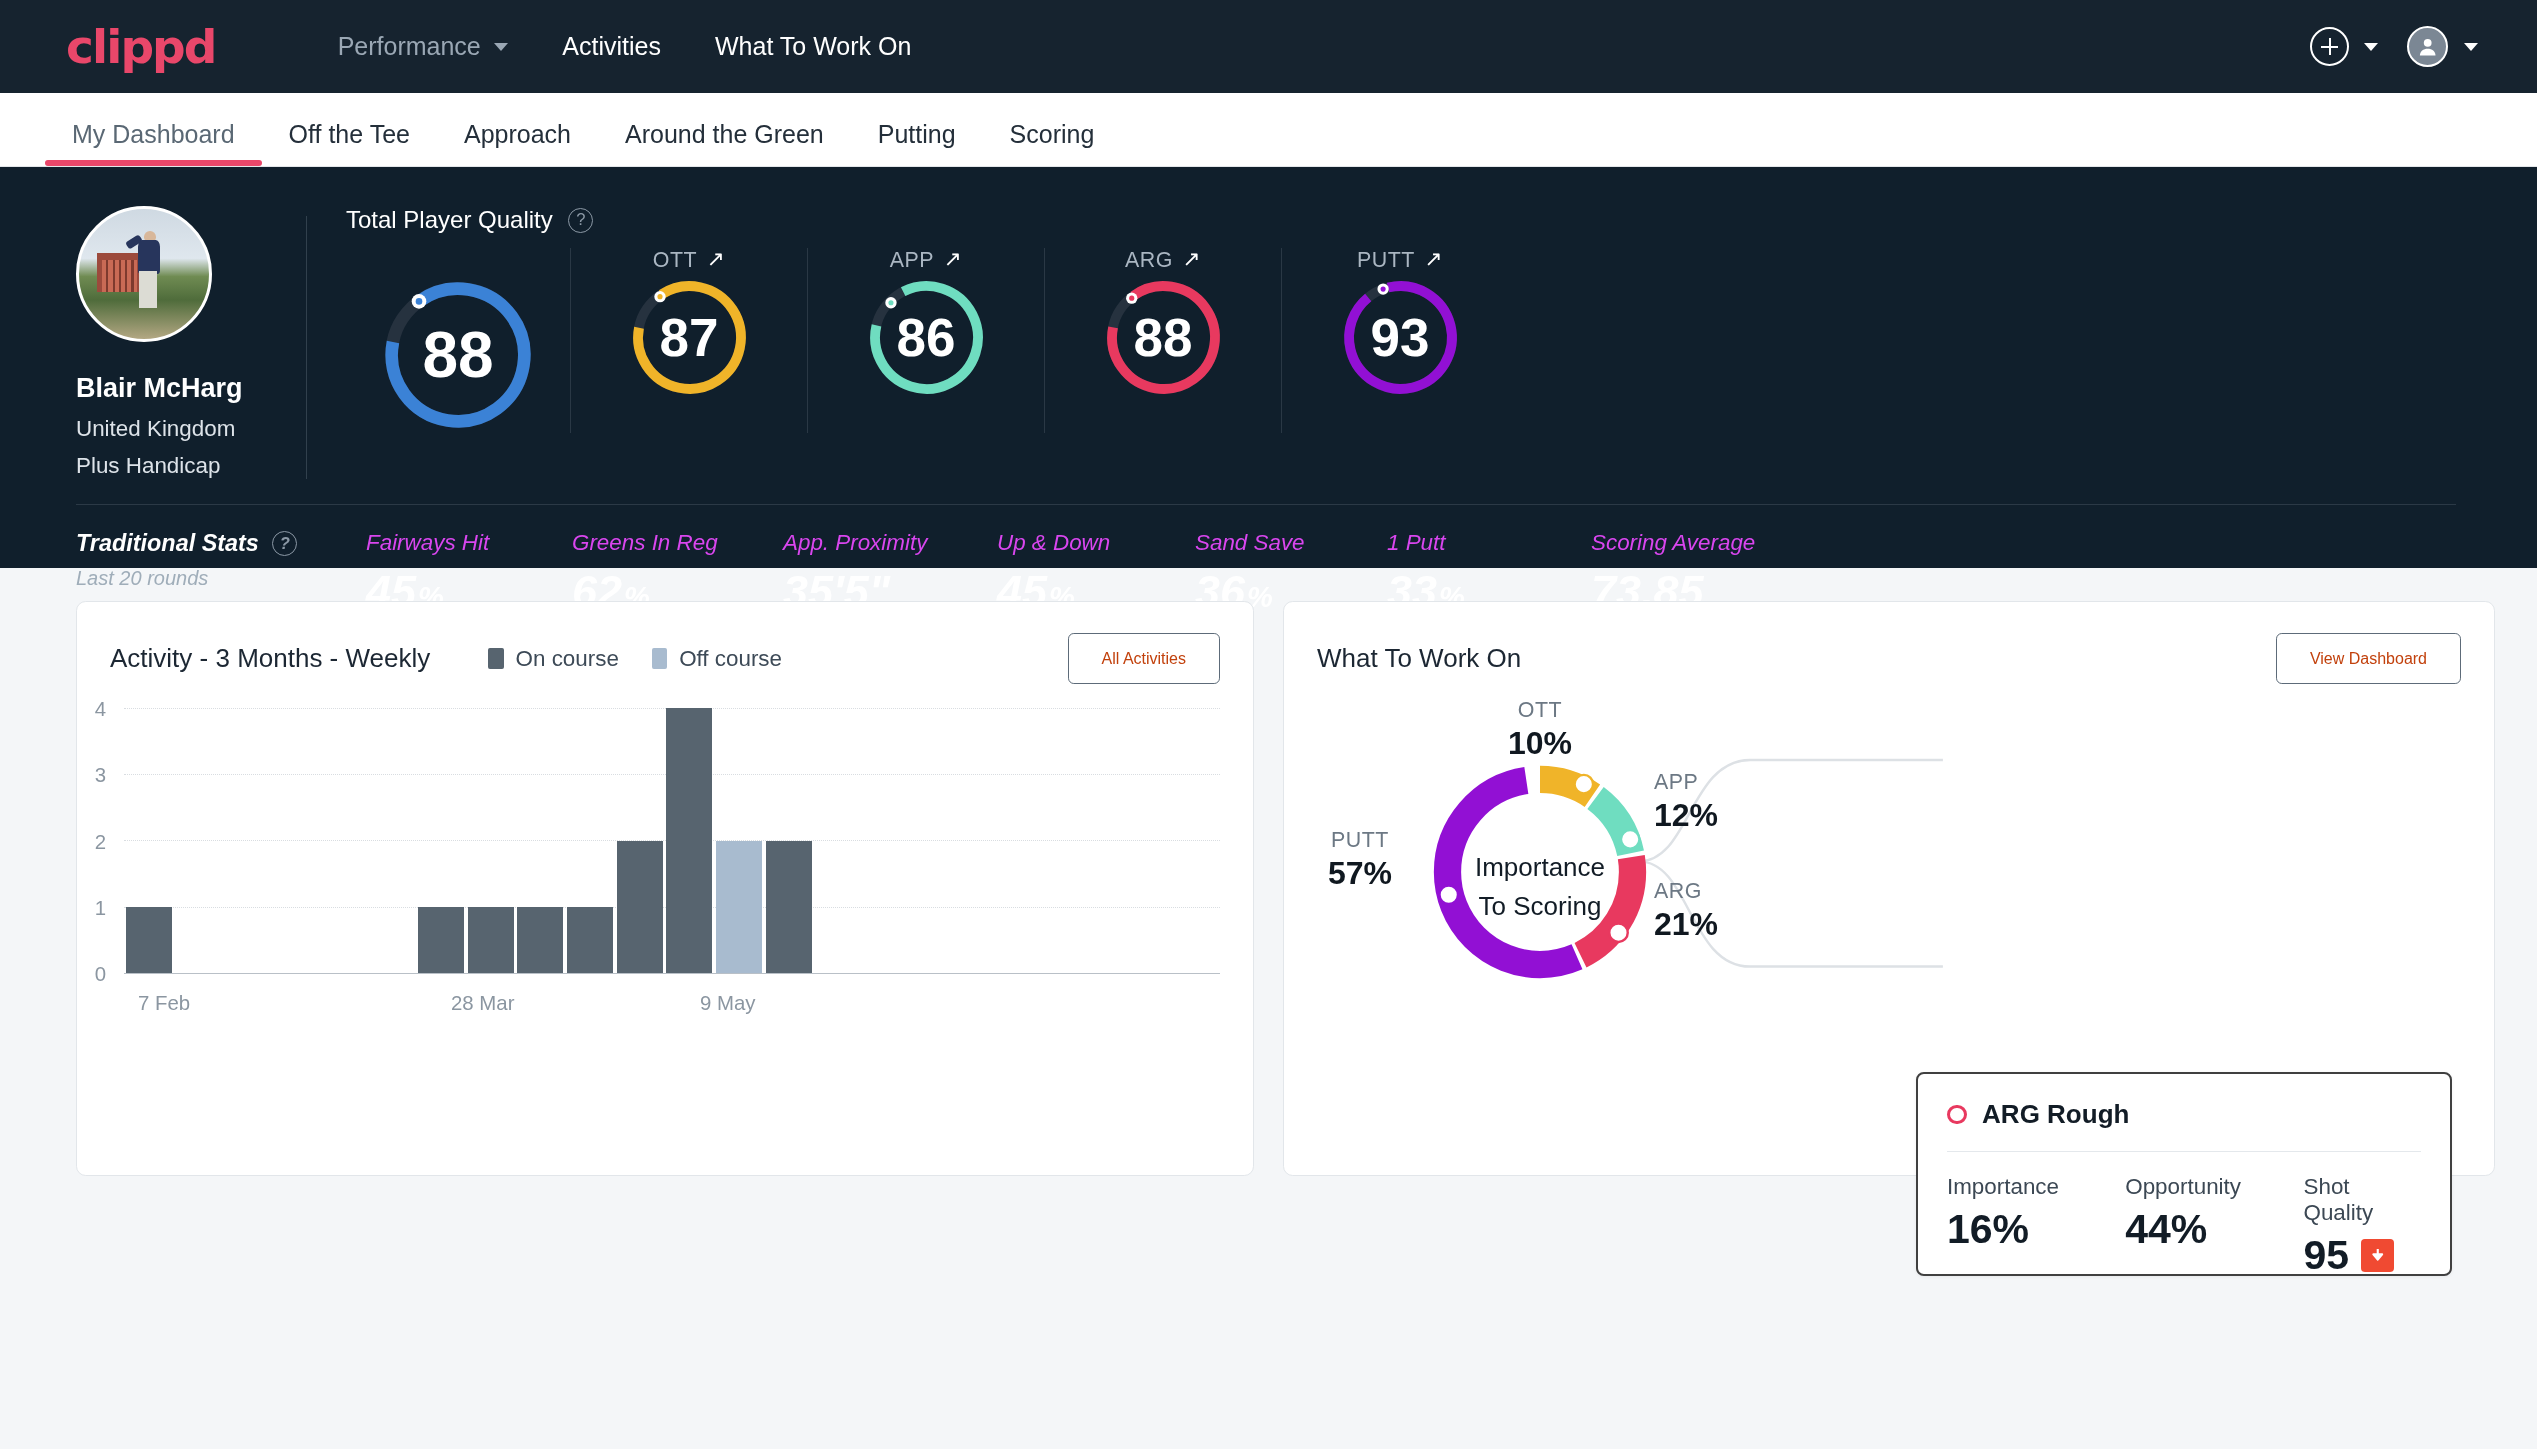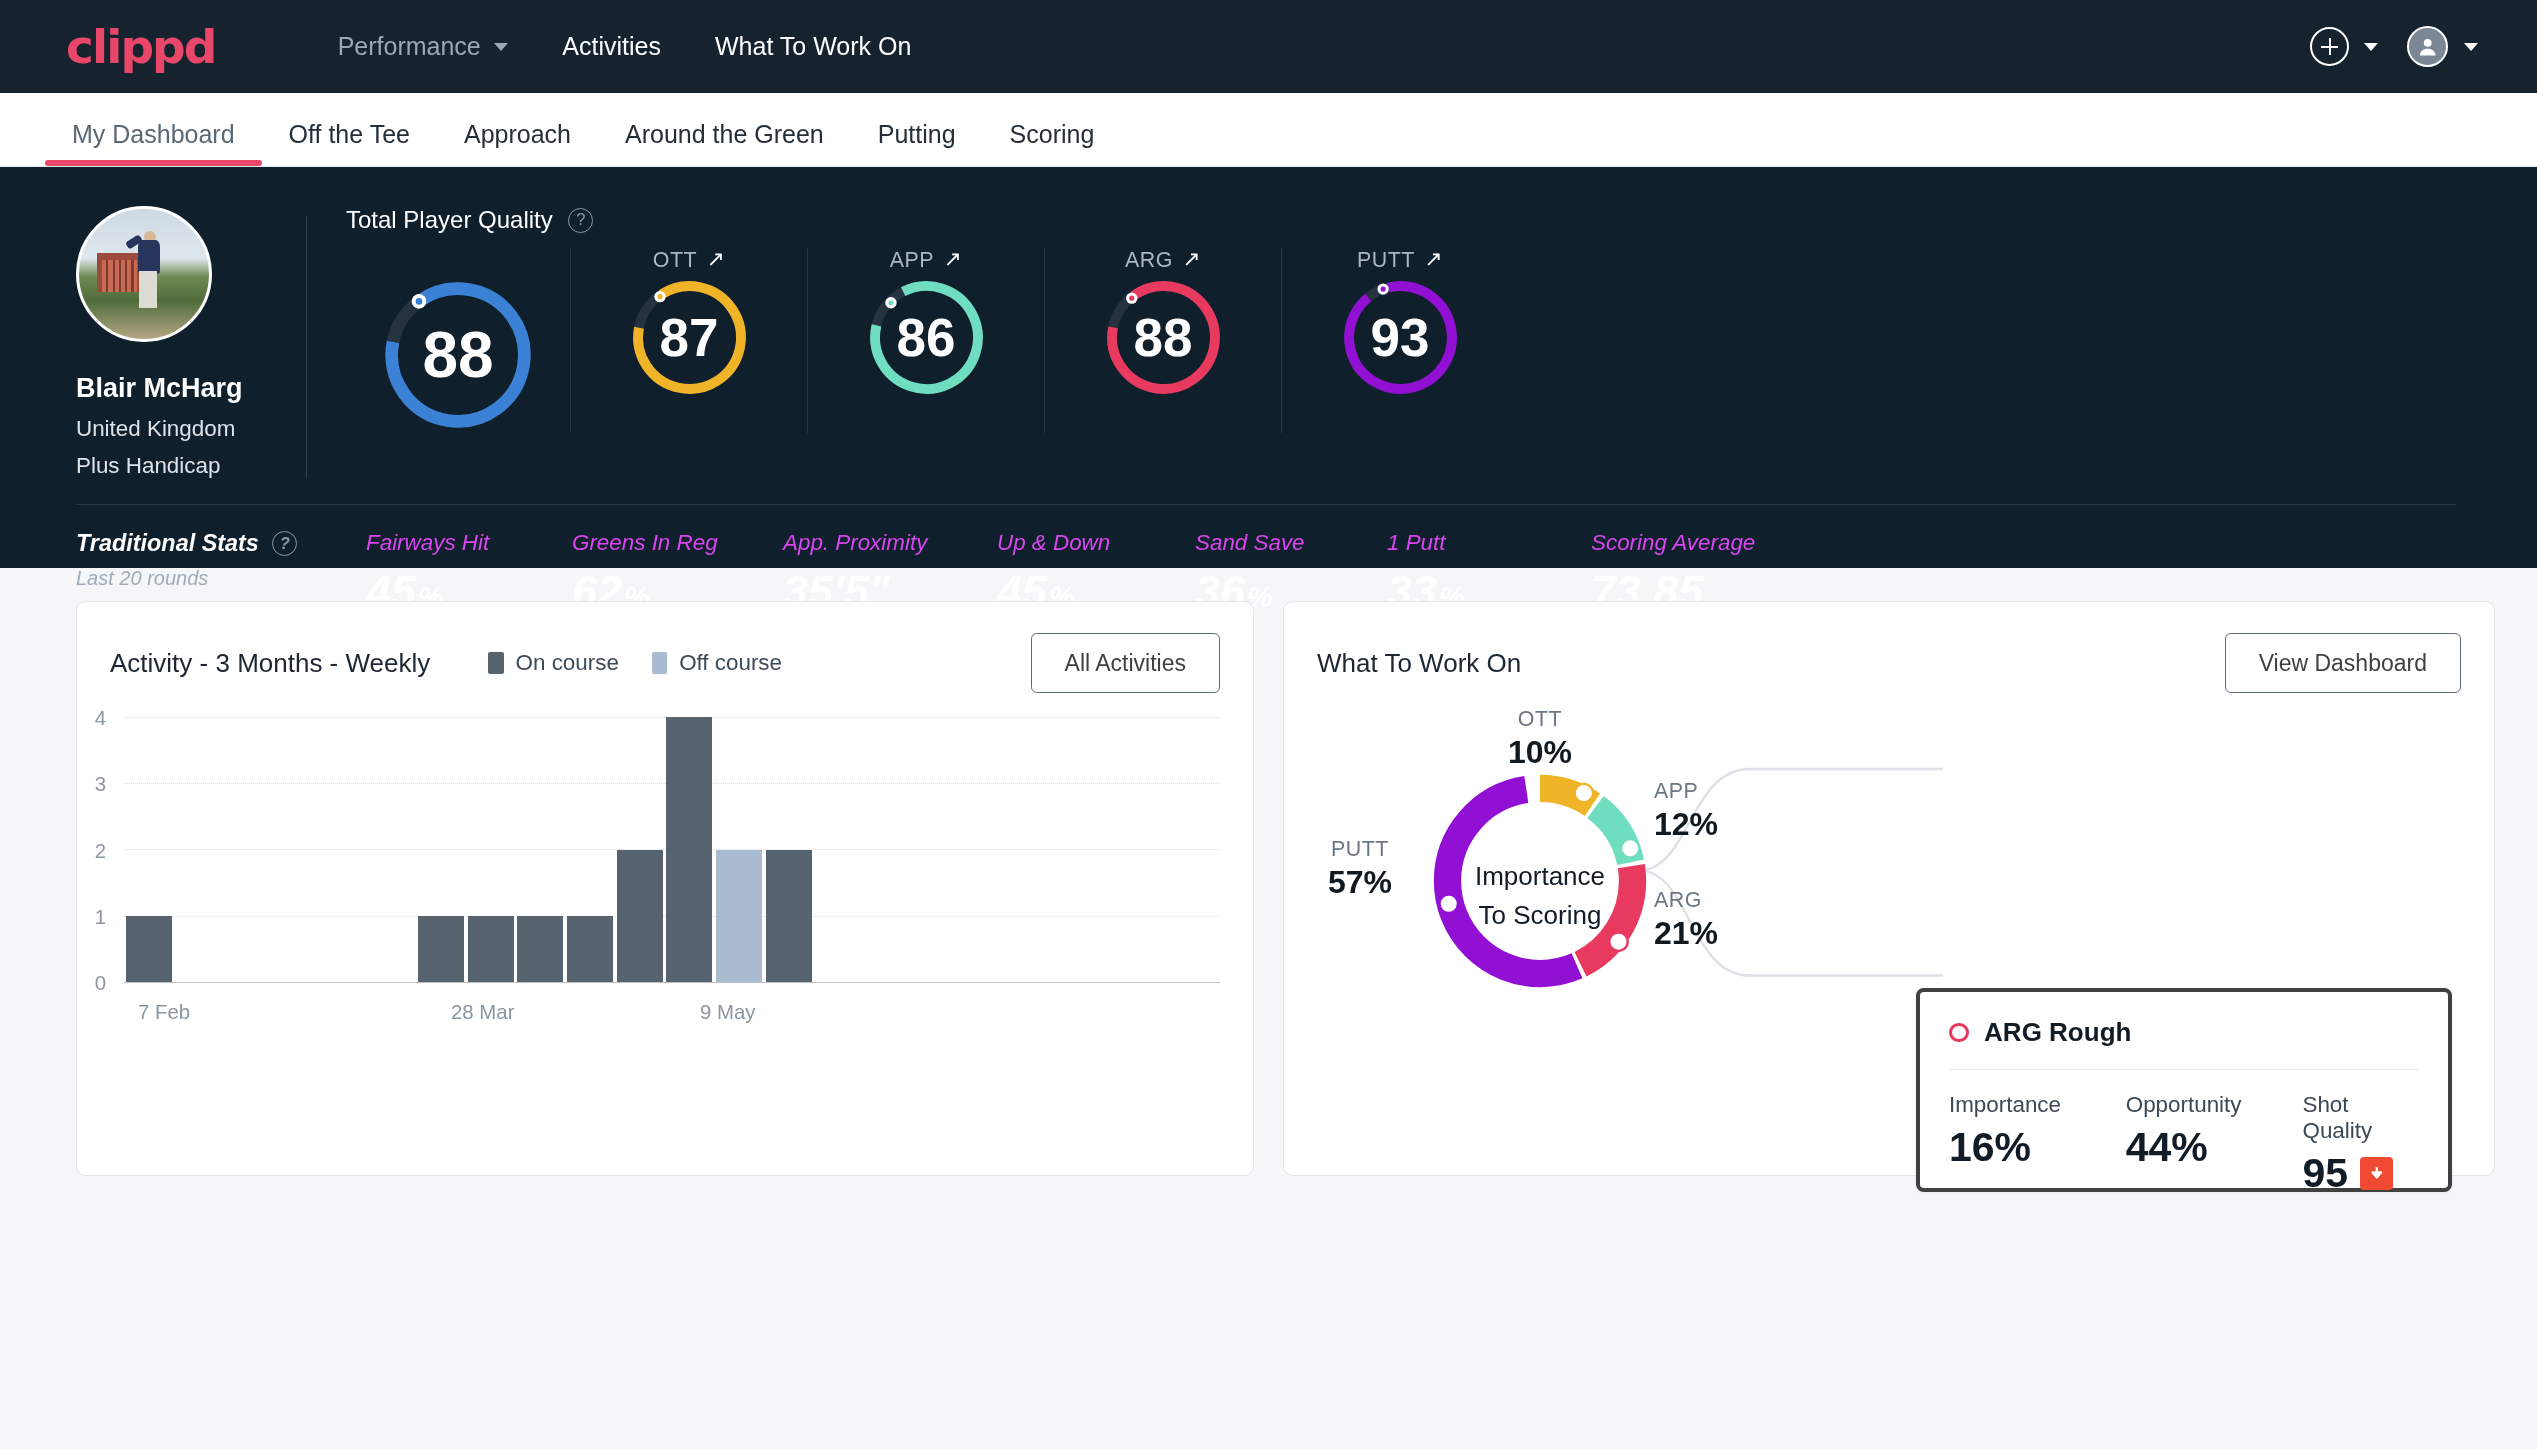--- a/index.html
+++ b/index.html
@@ -143,42 +143,42 @@
   }
   .card-a { width: 1178px; height: 575px; }
   .card-b { flex: 1; height: 575px; }
   .card-head { display: flex; align-items: center; padding: 31px 33px 0 33px; }
   .card-title { font-size: 26px; color: #1c2733; font-weight: 400; }
   .legend { display: flex; align-items: center; gap: 33px; margin-left: 58px; }
   .legend-item { display: flex; align-items: center; gap: 11.7px; font-size: 22.4px; color: #3d4a57; }
   .sw { width: 15.6px; height: 21.4px; border-radius: 1.9px; }
   .btn-outline {
     margin-left: auto; border: 1px solid #5d6b79; border-radius: 5.8px;
-    padding: 15.6px 33px; font-size: 23px; color: #404040; background: #fff;
+    padding: 15.6px 33px; font-size: 16px; color: #c2410c; background: #fff;
     cursor: pointer; white-space: nowrap;
   }
   .chart-area { position: relative; margin: 23.4px 0 0 0; }
   .ylab { position: absolute; font-size: 20.4px; color: #8b96a1; text-align: right; width: 29px; }
   .gridline { position: absolute; height: 0; border-top: 1.9px dotted #d9dde1; }
   .axisline { position: absolute; height: 1.9px; background: #b9c0c7; }
   .bar { position: absolute; bottom: 0; }
   .xlab { position: absolute; font-size: 20.4px; color: #8b96a1; }
   
   .donut-wrap { position: relative; height: 458px; }
   .dlabel { position: absolute; text-align: center; }
   .dlabel .k { font-size: 21.4px; color: #6c7884; letter-spacing: 0.5px; }
   .dlabel .v { font-size: 32px; color: #101820; font-weight: 700; margin-top: 1.9px; }
   .donut-center {
     position: absolute; text-align: center; font-size: 26px; color: #121c26;
     line-height: 1.5; font-weight: 400;
   }
   .detail-card {
-    position: absolute; background: #fff; border: 4px solid #404040; border-radius: 7.8px;
+    position: absolute; background: #fff; border: 2px solid #404040; border-radius: 7.8px;
     box-shadow: 0 1px 3.9px rgba(0,0,0,.06);
-    left: 1916px; top: 988px; width: 536px; height: 204px; padding: 25px 29px 0 29px;
+    left: 1916px; top: 1072px; width: 536px; height: 204px; padding: 25px 29px 0 29px;
   }
   .dc-head { display: flex; align-items: center; gap: 15.6px; }
   .ring-dot {
     width: 19.5px; height: 19.5px; border-radius: 50%;
     border: 3.9px solid #e8395f;
   }
   .dc-title { font-size: 26px; font-weight: 700; color: #121c26; }
   .dc-rule { height: 1px; background: #e4e8ec; margin: 21.4px 0 0 0; }
   .dc-metrics { display: flex; margin-top: 21.4px; }
   .dc-m { }

